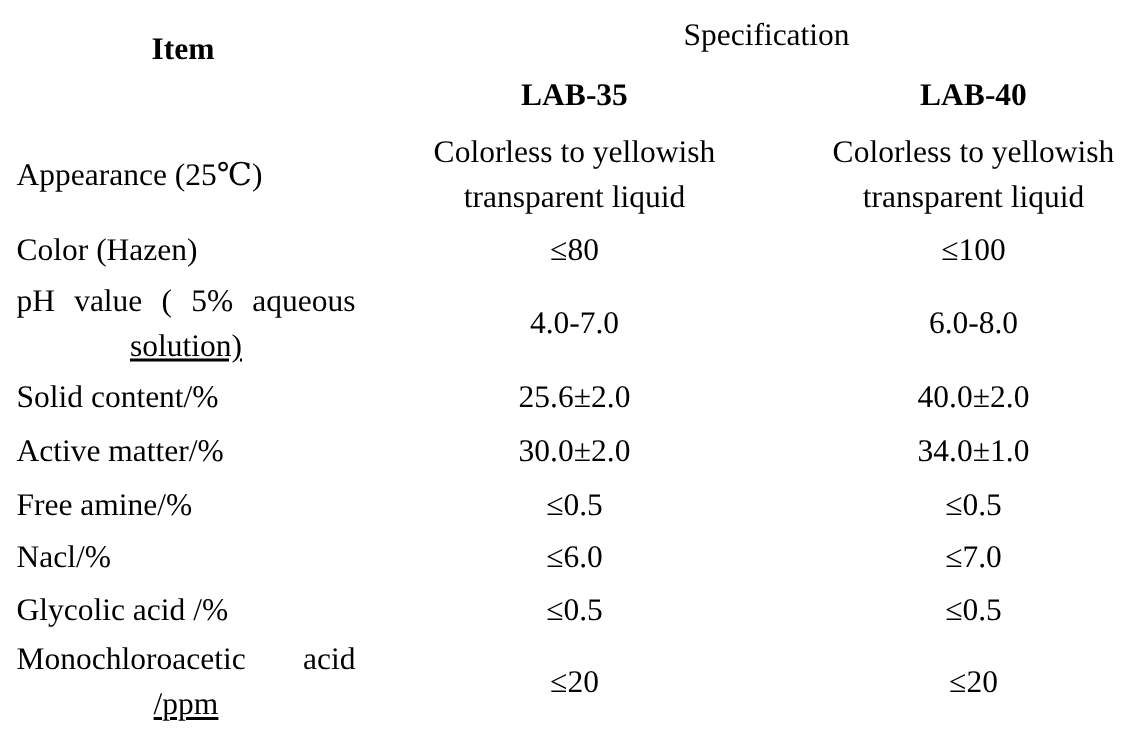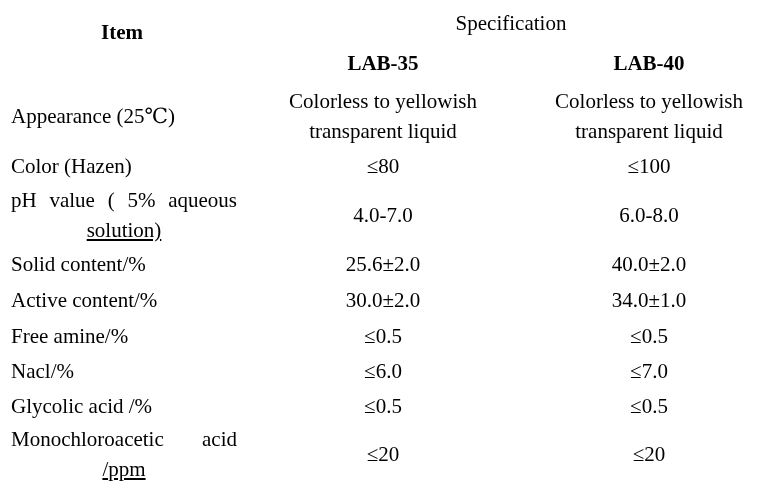--- a/index.html
+++ b/index.html
@@ -130,21 +130,21 @@
     <td class="val c3pad">6.0-8.0</td>
   </tr>
 
   <tr class="r-solid">
     <td class="item-cell">Solid content/%</td>
     <td class="val">25.6±2.0</td>
     <td class="val c3pad">40.0±2.0</td>
   </tr>
 
   <tr class="r-active">
-    <td class="item-cell">Active content/%</td>
+    <td class="item-cell">Active matter/%</td>
     <td class="val">30.0±2.0</td>
     <td class="val c3pad">34.0±1.0</td>
   </tr>
 
   <tr class="r-free">
     <td class="item-cell">Free amine/%</td>
     <td class="val">≤0.5</td>
     <td class="val c3pad">≤0.5</td>
   </tr>
 

